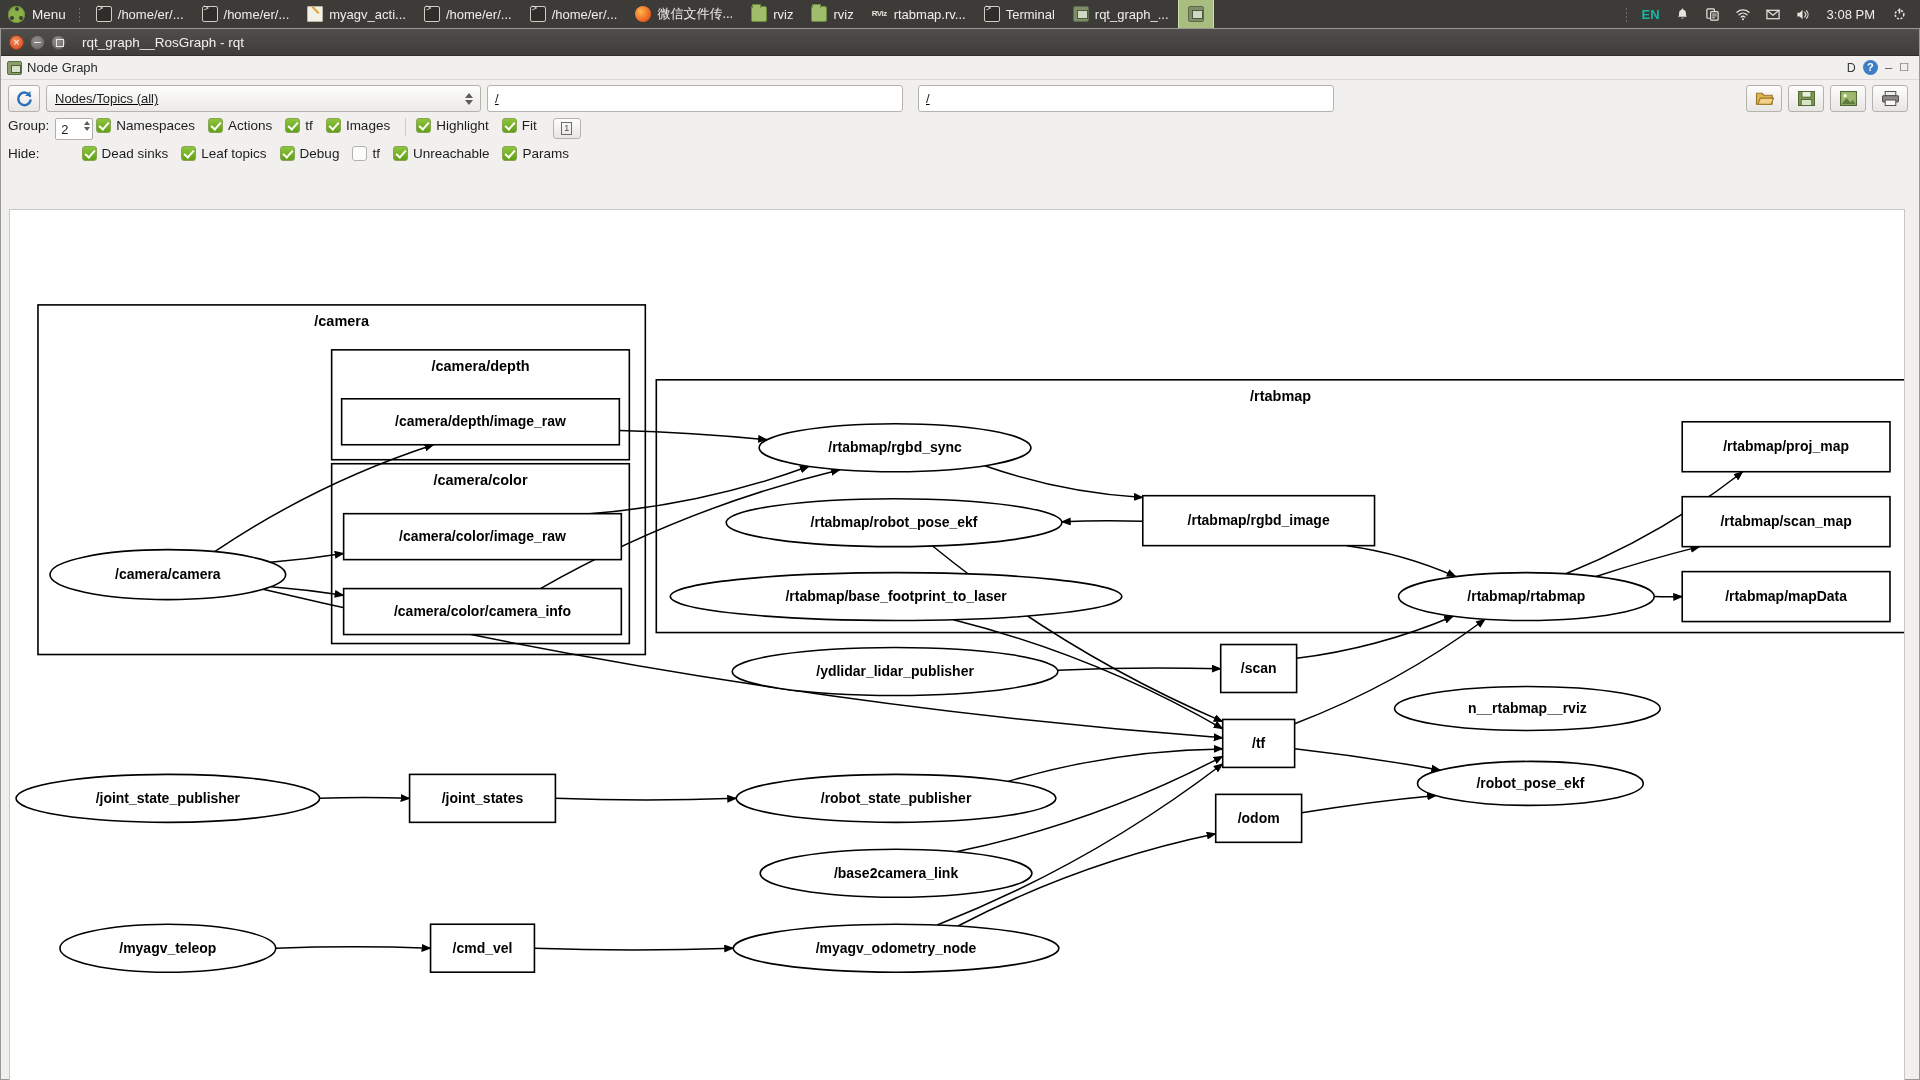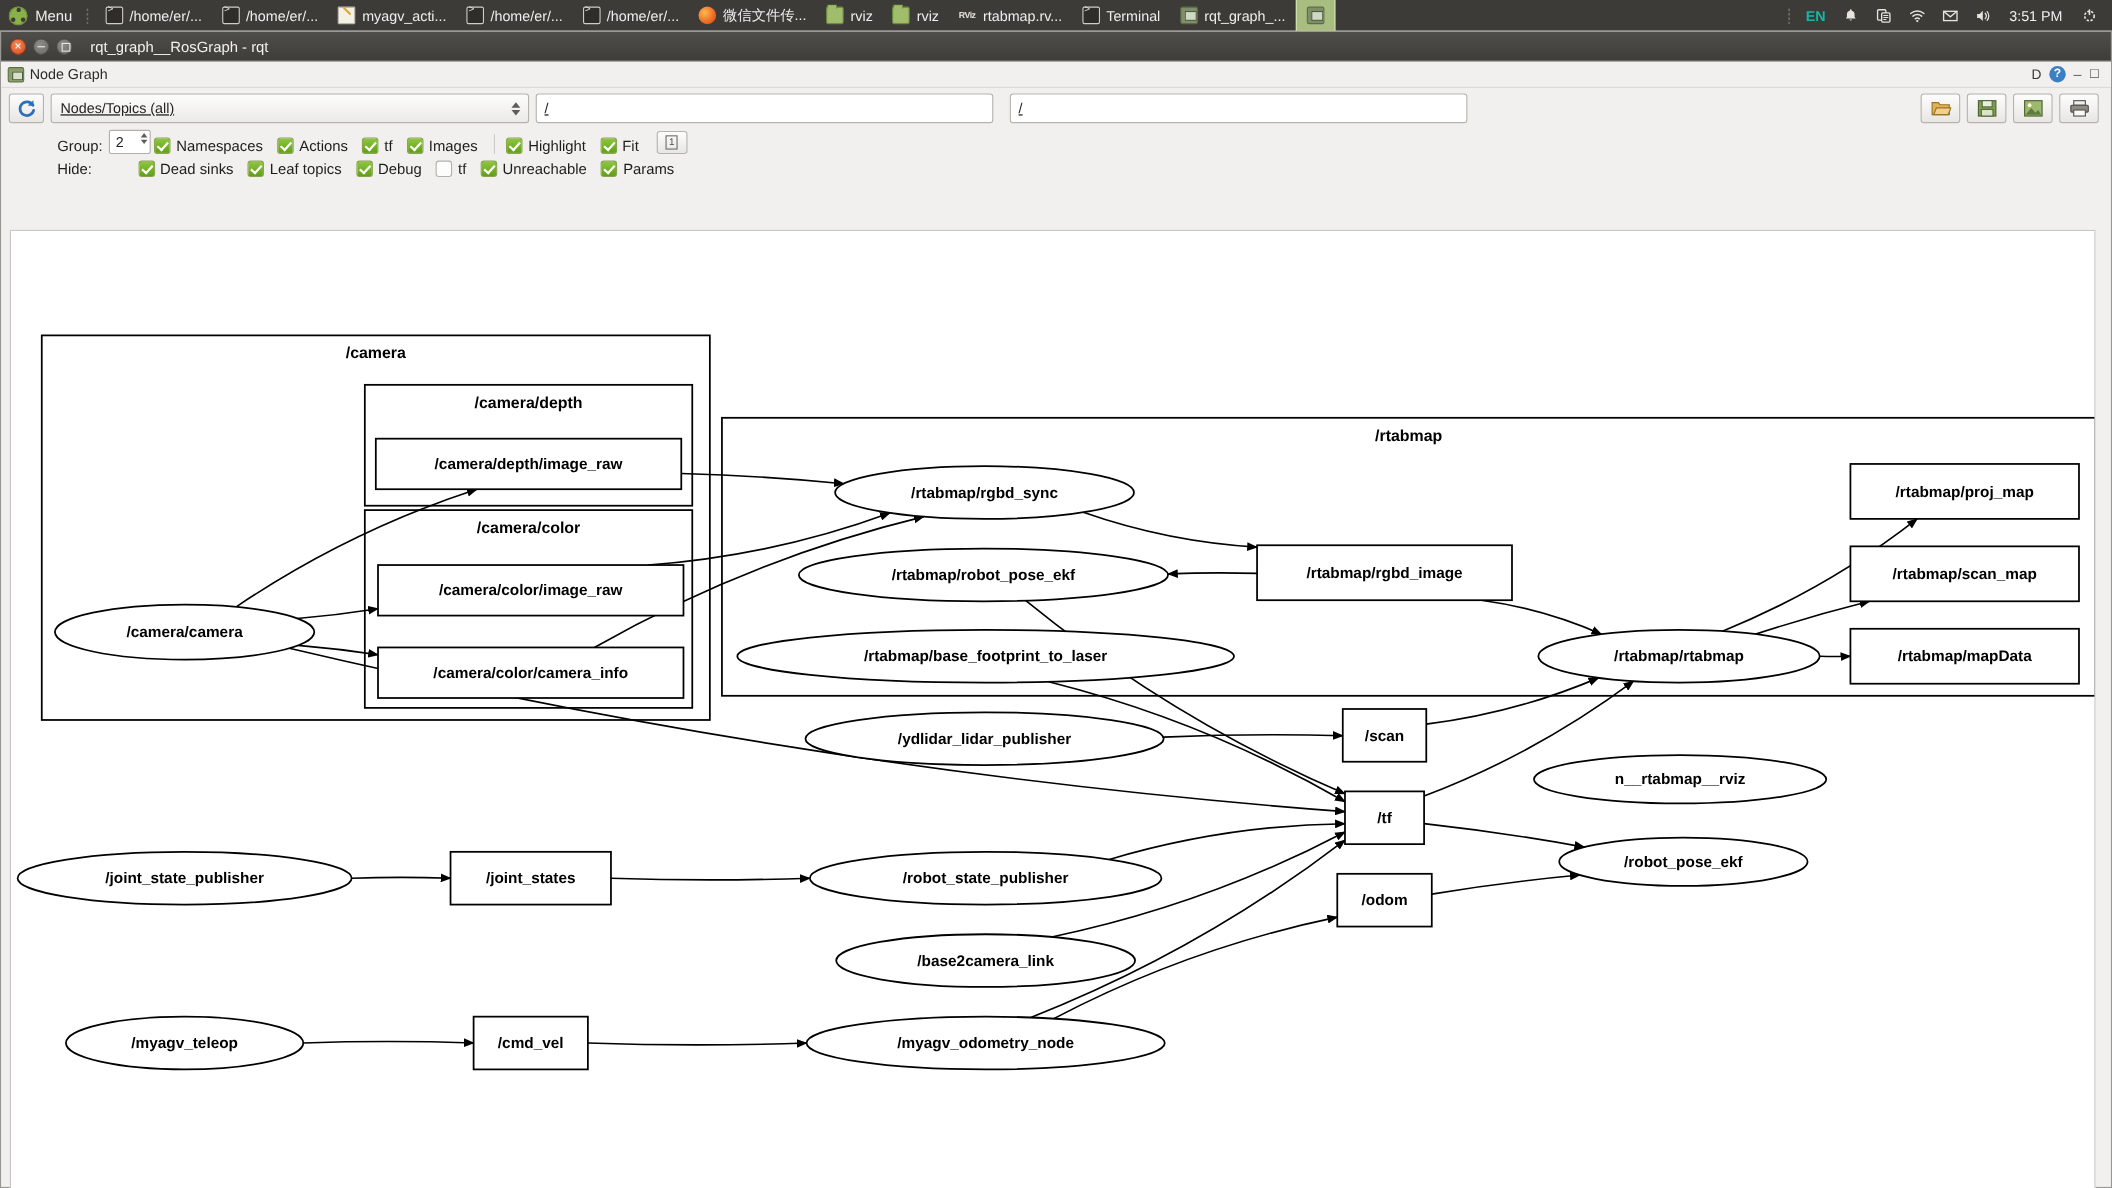--- a/index.html
+++ b/index.html
@@ -148,21 +148,21 @@
   }
   #filter1 { width: 416px; }
   #filter2 { width: 416px; margin-left: 9px; }
   .row1-right { margin-left: auto; display: flex; gap: 6px; padding-right: 4px; }
   .tbtn {
     width: 36px; height: 27px; border: 1px solid #b6b3ae; border-radius: 3px;
     background: linear-gradient(180deg,#fdfdfd,#e8e6e3);
     display: flex; align-items: center; justify-content: center;
   }
 
-  .row2, .row3 { display: flex; align-items: flex-end; gap: 0px; padding-top: 6px; font-size: 13.5px; color: #1d1d1d; margin-left: 44px; }
+  .row2, .row3 { display: flex; align-items: flex-start; gap: 0px; padding-top: 6px; font-size: 13.5px; color: #1d1d1d; }
   .lbl { margin-right: 6px; }
   .spin {
     width: 38px; height: 22px; border: 1px solid #b2afaa; border-radius: 2px; background: #fff;
     display: flex; align-items: center; padding-left: 5px; font-size: 13px; position: relative;
     margin-right: 3px;
   }
   .spin .sp-arrows { position: absolute; right: 2px; top: 2px; display: flex; flex-direction: column; gap: 2px; }
   .spin .sp-arrows i { width: 0; height: 0; border-left: 3px solid transparent; border-right: 3px solid transparent; }
   .spin .sp-arrows i.up { border-bottom: 4px solid #5e5c58; }
   .spin .sp-arrows i.dn { border-top: 4px solid #5e5c58; }
@@ -291,21 +291,21 @@
           <rect x="1.5" y="3.5" width="13" height="9" fill="none" stroke="#e6e4dd" stroke-width="1.3"></rect>
           <path d="M1.5 3.5 8 8.8l6.5-5.3" fill="none" stroke="#e6e4dd" stroke-width="1.3"></path>
         </svg>
     </div>
     <div class="tray-ic">
       <svg class="tsvg" width="16" height="15" viewBox="0 0 16 16">
           <path d="M2 6h2.5L7.5 3v10L4.5 10H2z" fill="#e6e4dd"></path>
           <path d="M9.8 5.4a3.8 3.8 0 0 1 0 5.2M11.7 3.8a6.2 6.2 0 0 1 0 8.4" stroke="#e6e4dd" stroke-width="1.2" fill="none" stroke-linecap="round"></path>
         </svg>
     </div>
-    <div class="tray-clock">3:51 PM</div>
+    <div class="tray-clock">3:08 PM</div>
     <div class="tray-ic">
       <svg class="tsvg" width="15" height="15" viewBox="0 0 16 16">
           <circle cx="8" cy="8" r="4.6" fill="none" stroke="#e6e4dd" stroke-width="1.6" stroke-dasharray="2.2 1.6"></circle>
           <path d="M8 2.2v4.2" stroke="#e6e4dd" stroke-width="1.6" stroke-linecap="round"></path>
         </svg>
     </div>
   </div>
 </div>
 
 <div id="window">

